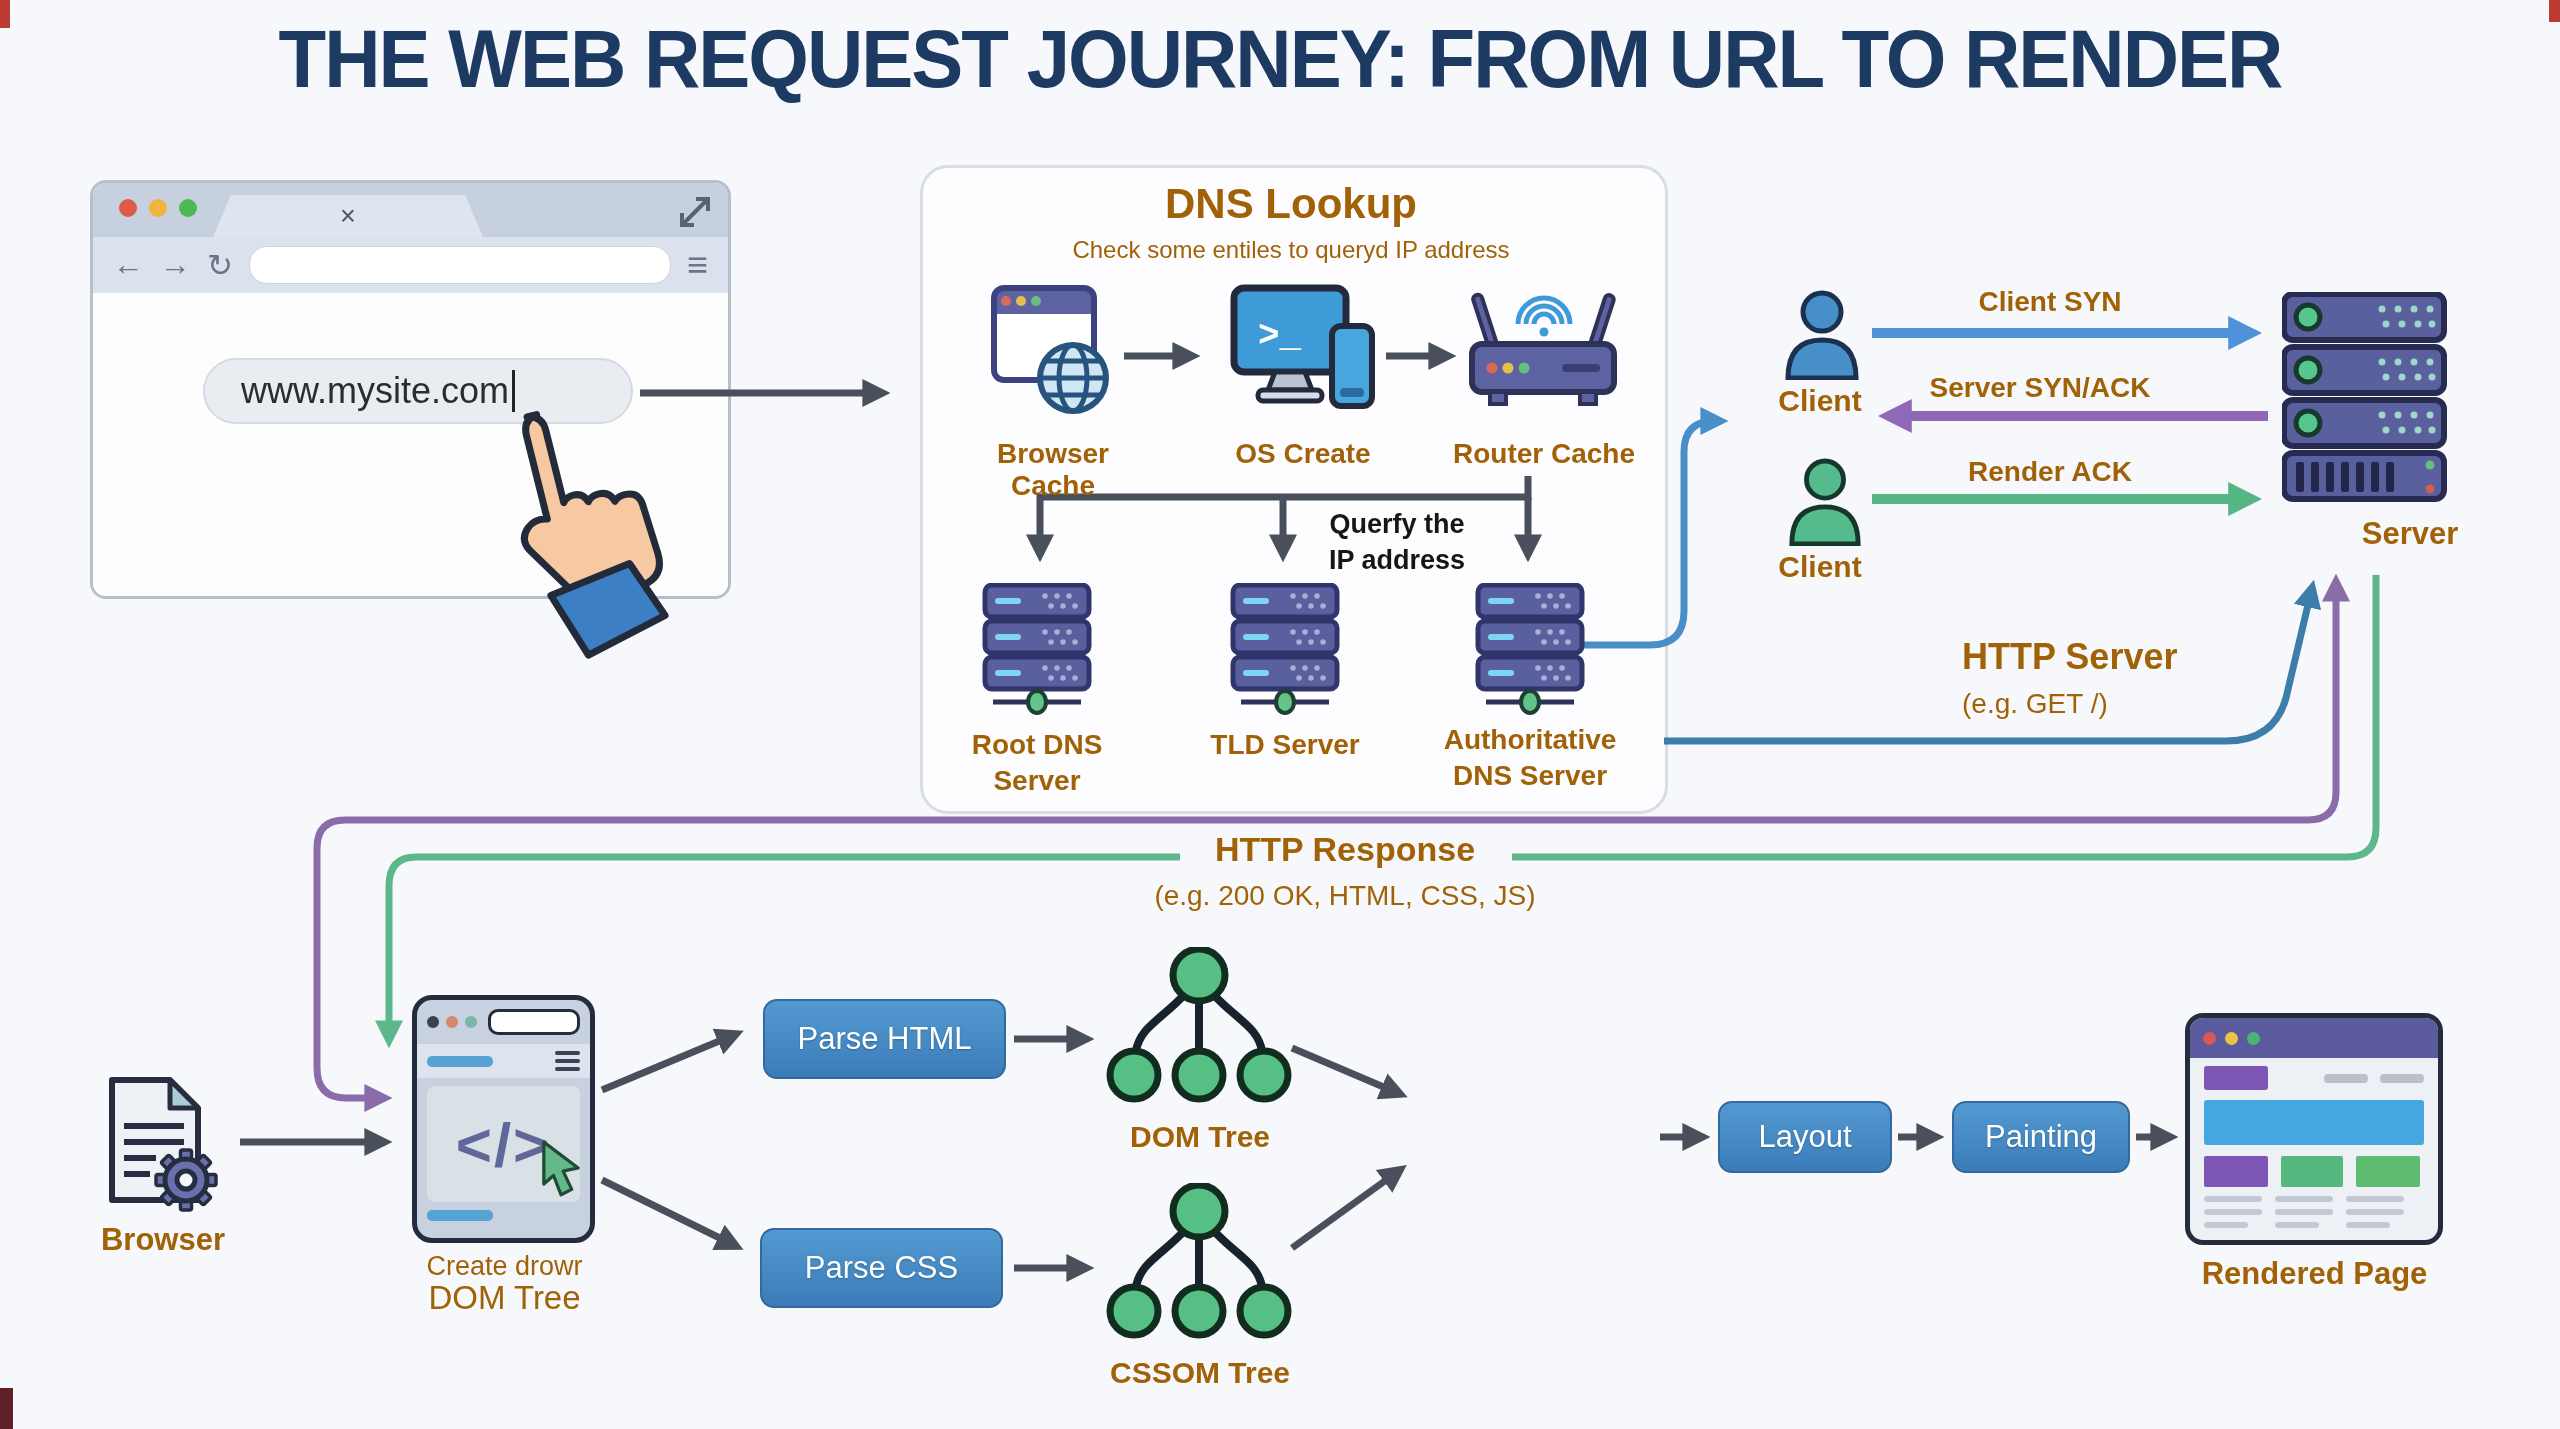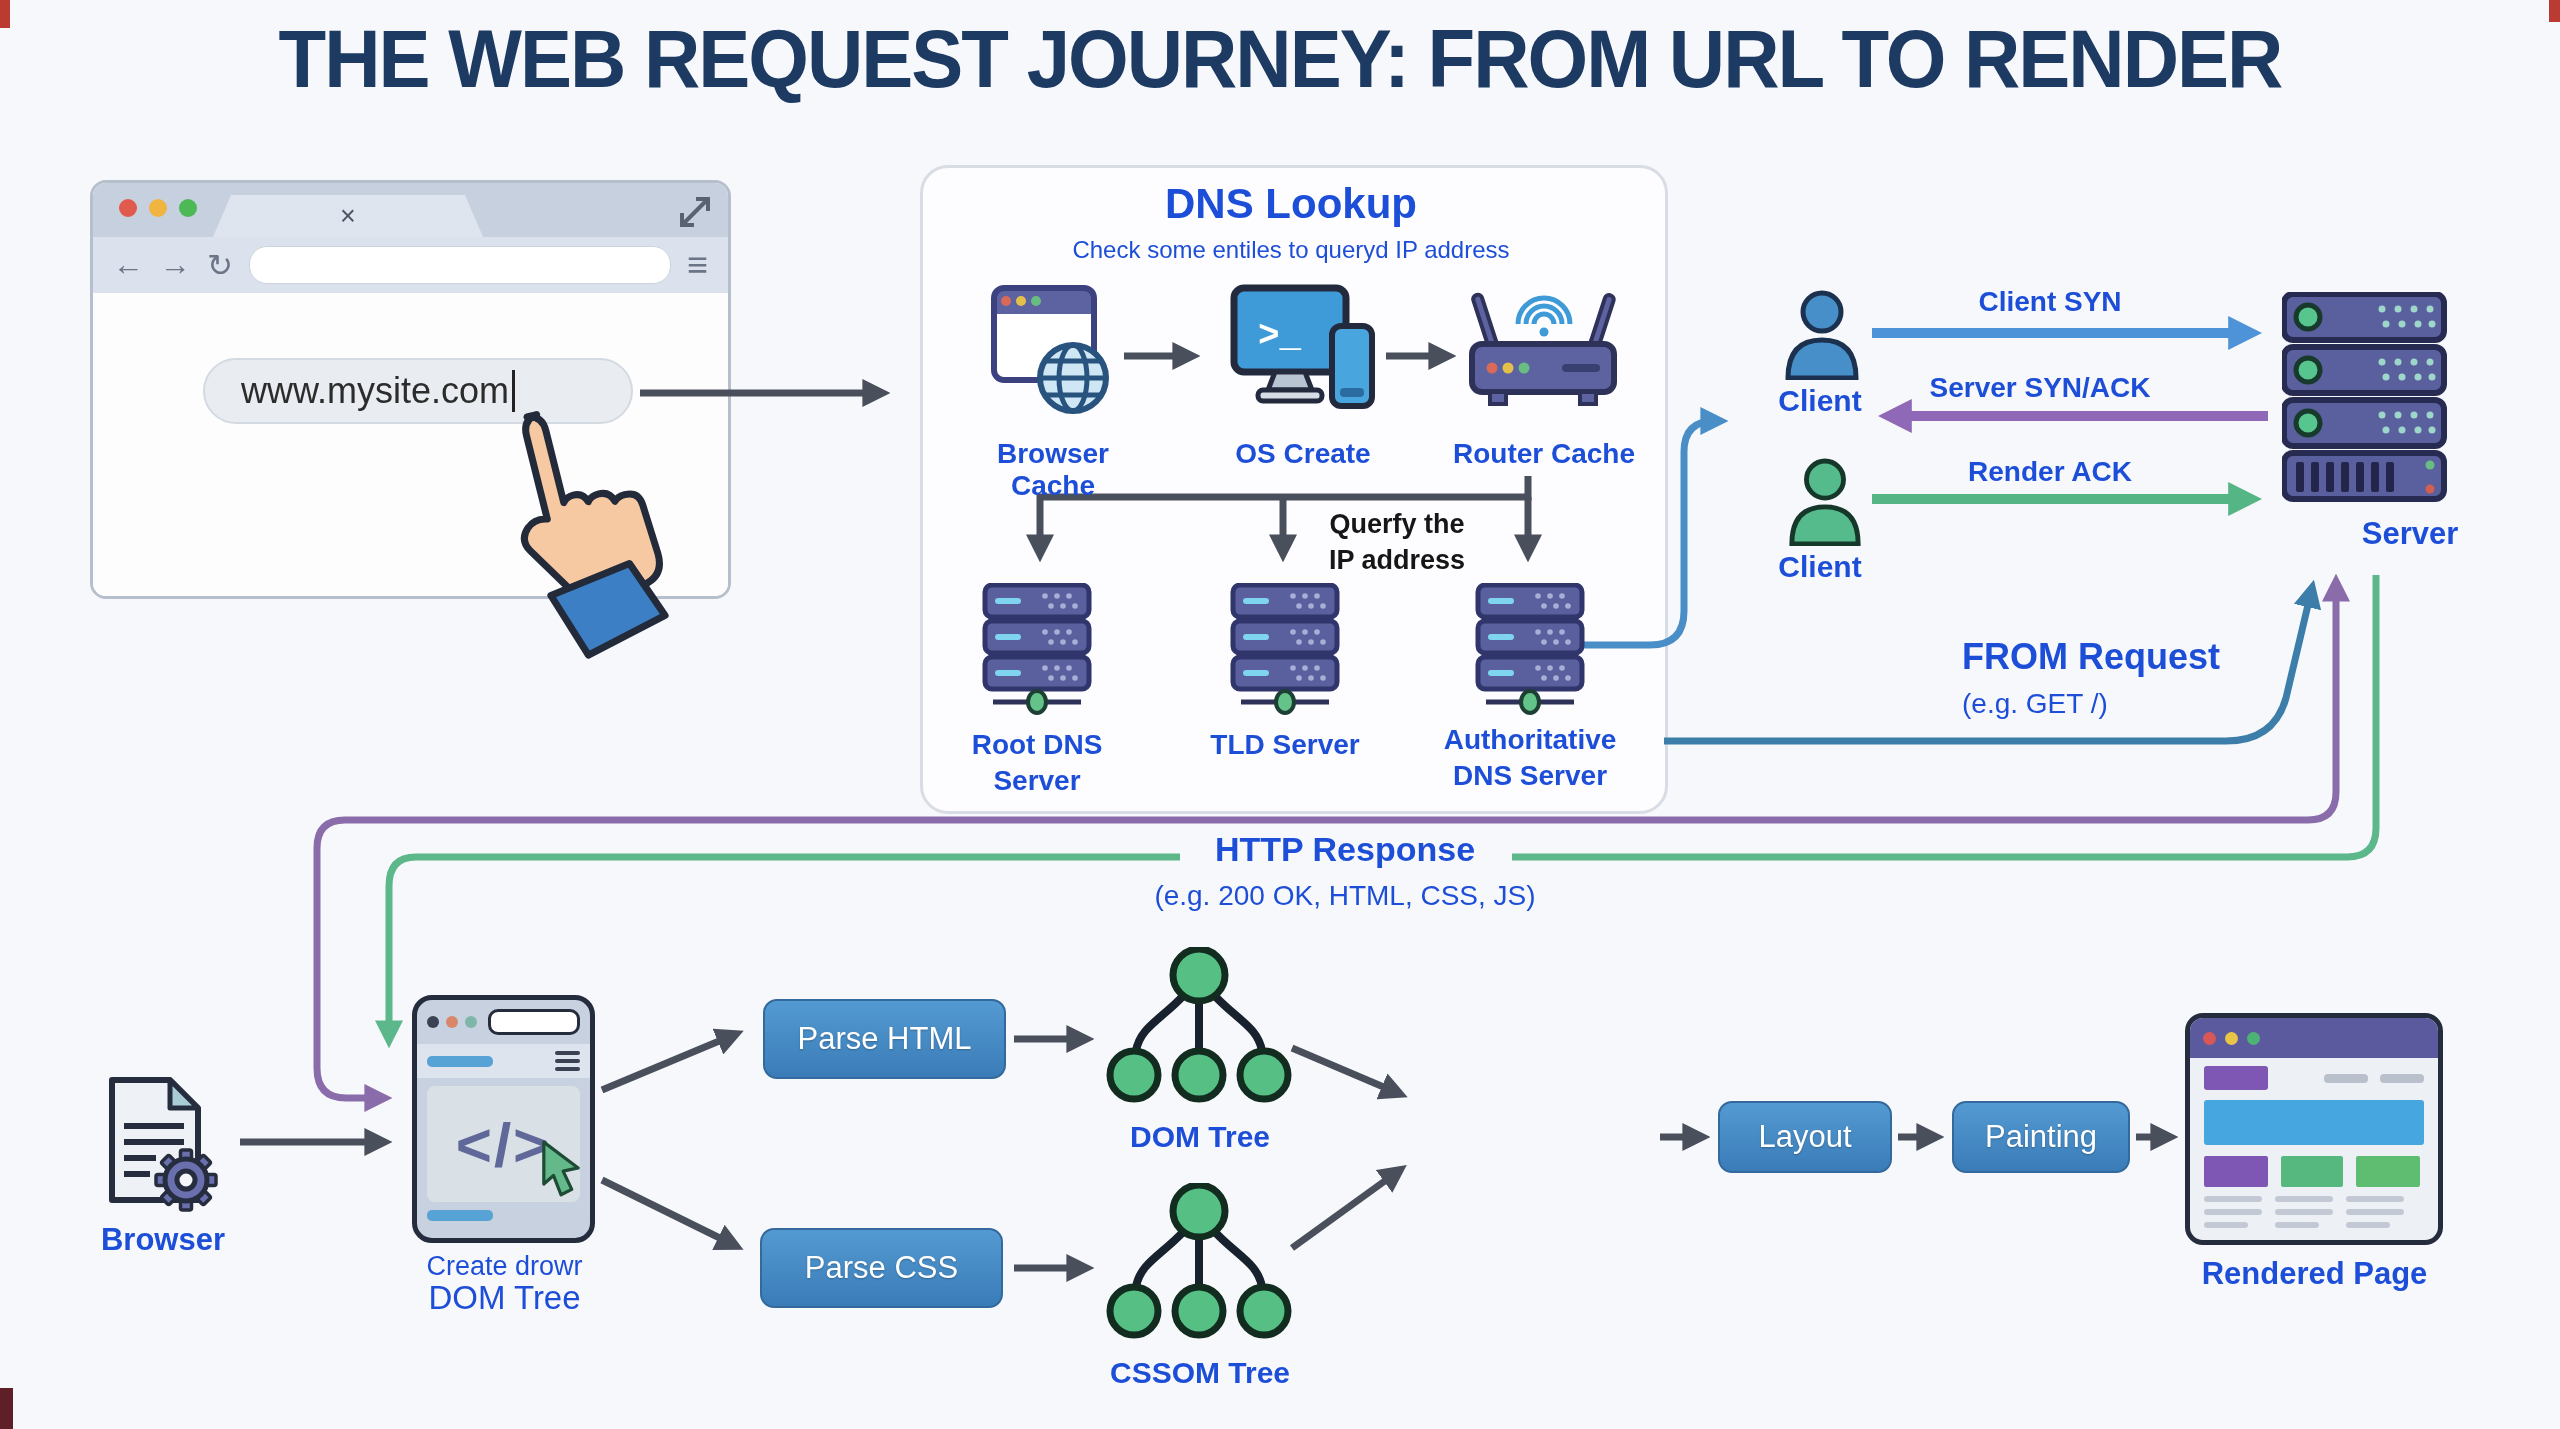--- a/index.html
+++ b/index.html
@@ -1,19 +1,19 @@
 <!DOCTYPE html>
 <html><head>
 <meta charset="utf-8">
 <style>
   html,body{margin:0;padding:0;background:#e9ebee;}
   #stage{position:relative;width:2560px;height:1429px;background:#f7f8fb;overflow:hidden;
          font-family:"Liberation Sans", sans-serif;color:#161616;}
   .abs{position:absolute;}
-  .lbl{position:absolute;text-align:center;color:#1d4ed8;}
+  .lbl{position:absolute;text-align:center;color:#a16207;}
   .w600{font-weight:600;}
   
   #main-title{left:0;right:0;top:14px;text-align:center;font-size:78px;font-weight:800;
               color:#1d3a63;letter-spacing:-2px;transform:scaleY(1.05);}
   
   #browser-window{left:90px;top:180px;width:635px;height:413px;background:#fdfdfe;
                   border:3px solid #b6bfcc;border-radius:16px;}
   #bw-titlebar{position:absolute;left:0;top:0;right:0;height:54px;background:#c7d0de;
                border-radius:13px 13px 0 0;}
   .tl-dot{position:absolute;top:16px;width:18px;height:18px;border-radius:50%;}
@@ -421,21 +421,21 @@
           <rect x="74" y="170" width="8" height="30" rx="2"></rect>
           <rect x="89" y="170" width="8" height="30" rx="2"></rect>
         <rect x="104" y="170" width="8" height="30" rx="2"></rect>
       </g>
       <circle cx="148" cy="173" r="4.5" fill="#68bd82"></circle>
       <circle cx="148" cy="197" r="4.5" fill="#d0604f"></circle>
     </g>
   </svg>
   <div class="lbl" style="left:2345px;top:516px;width:130px;font-size:31px;font-weight:600;">Server</div>
 
-  <div class="lbl" id="req-title">FROM Request</div>
+  <div class="lbl" id="req-title">HTTP Server</div>
   <div class="lbl" id="req-example">(e.g. GET /)</div>
   <div class="lbl" id="resp-title">HTTP Response</div>
   <div class="lbl" id="resp-example">(e.g. 200 OK, HTML, CSS, JS)</div>
 
 
   <svg class="abs" style="left:98px;top:1072px;" width="135" height="150" viewBox="0 0 135 150">
     <path d="M14 8 H72 L100 36 V128 H14 Z" fill="#eef2f7" stroke="#262d3f" stroke-width="6" stroke-linejoin="round"></path>
     <path d="M72 8 V36 H100 Z" fill="#a9cdd4" stroke="#262d3f" stroke-width="5" stroke-linejoin="round"></path>
     <g stroke="#262d3f" stroke-width="6">
       <line x1="26" y1="54" x2="86" y2="54"></line>

